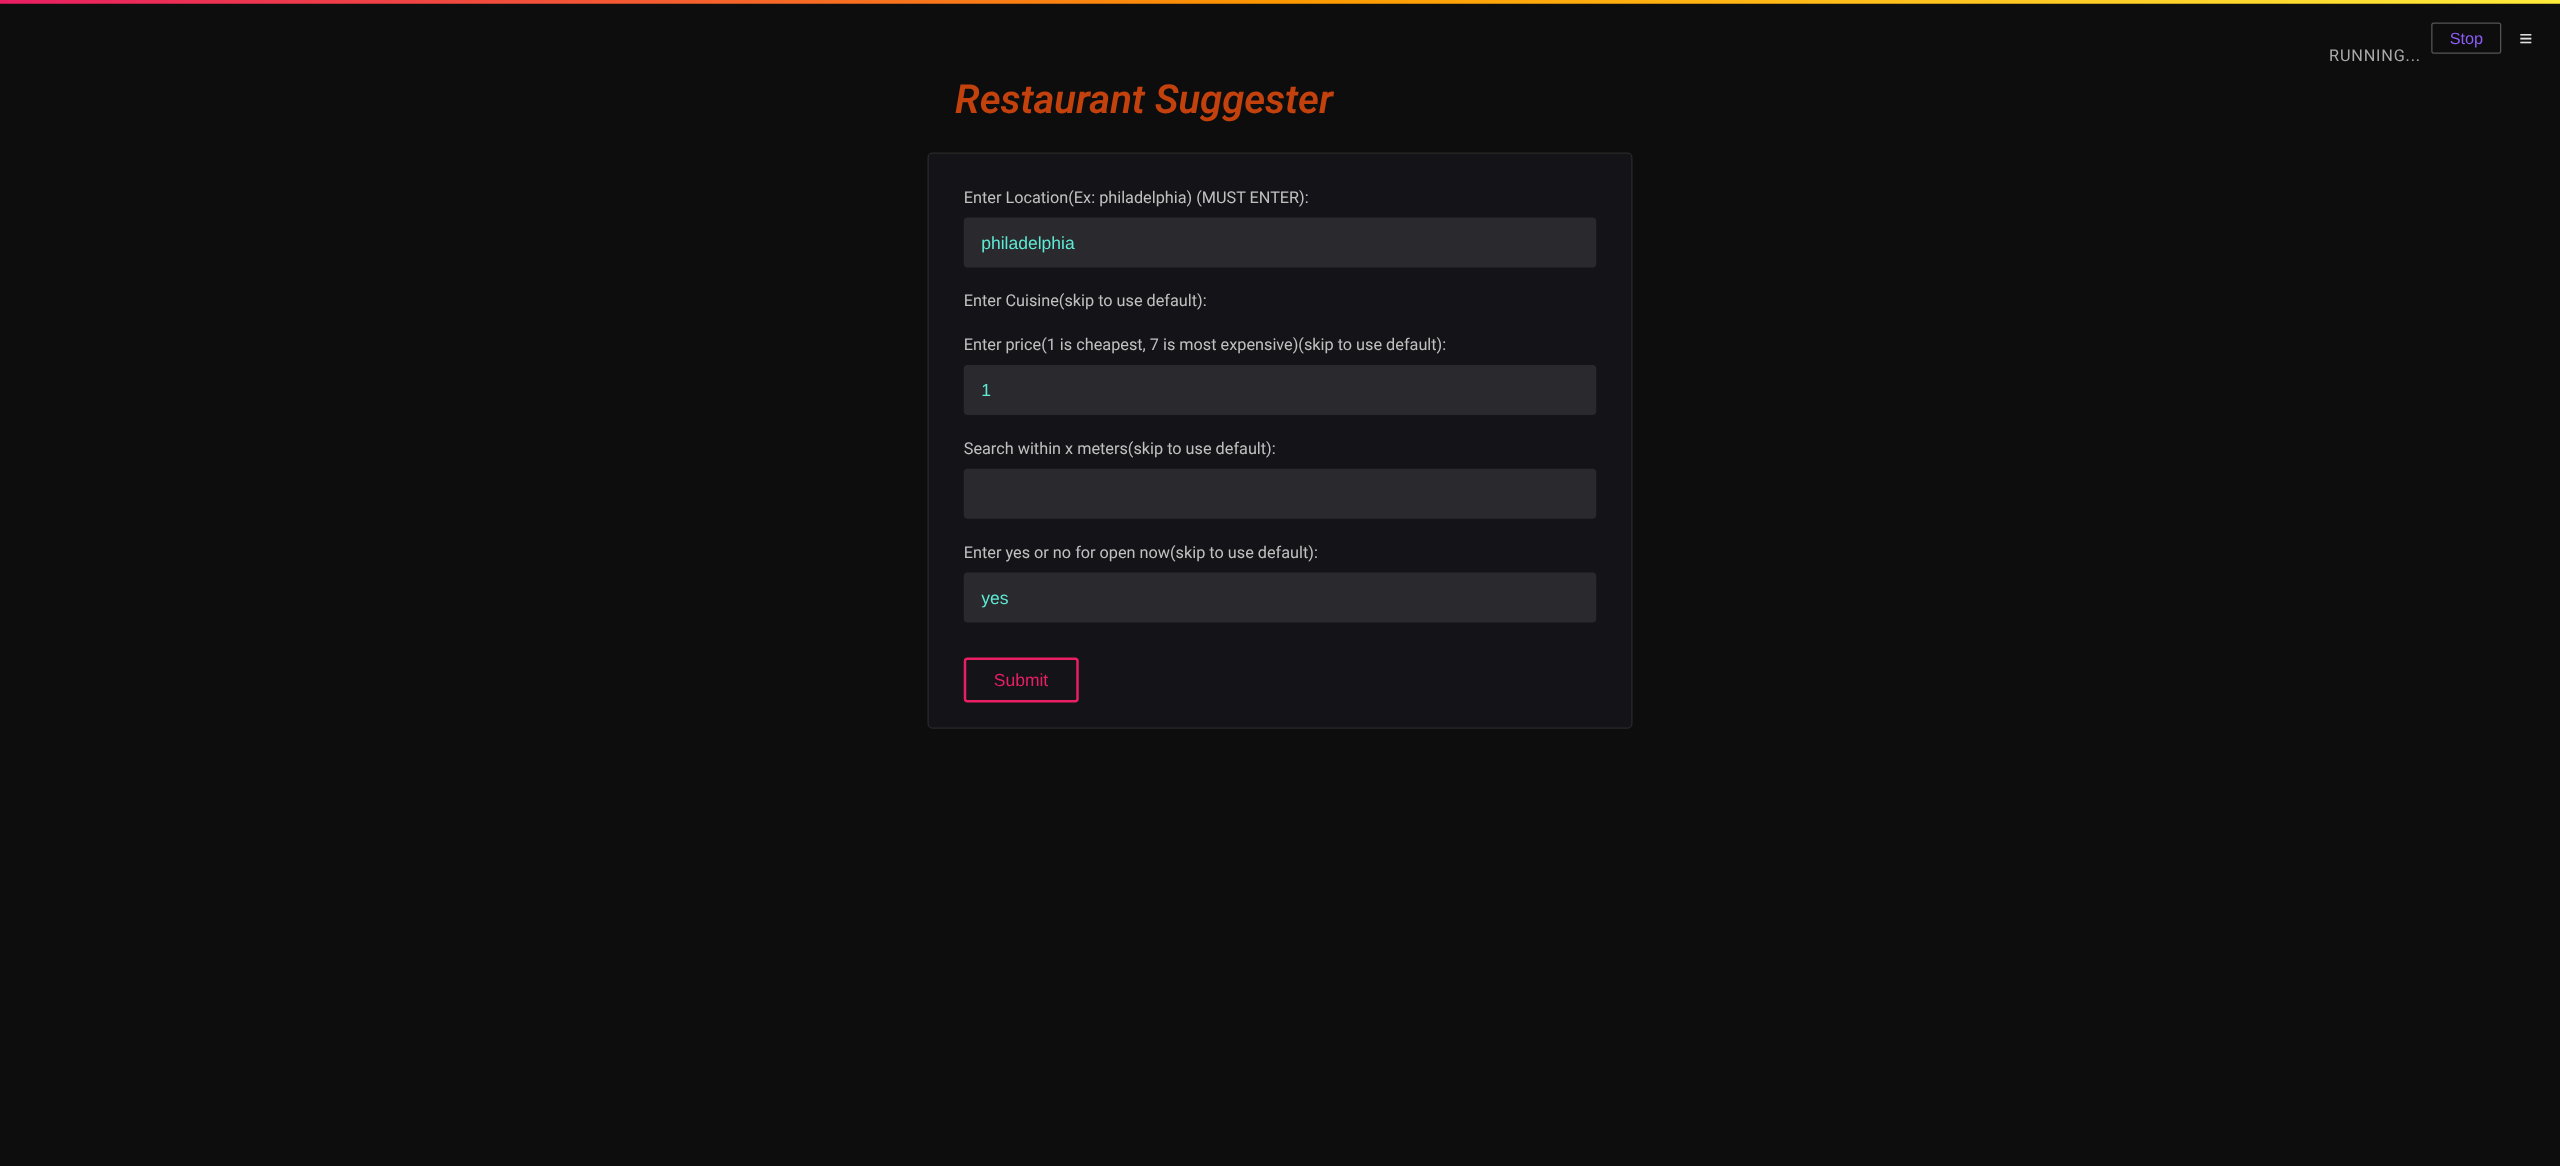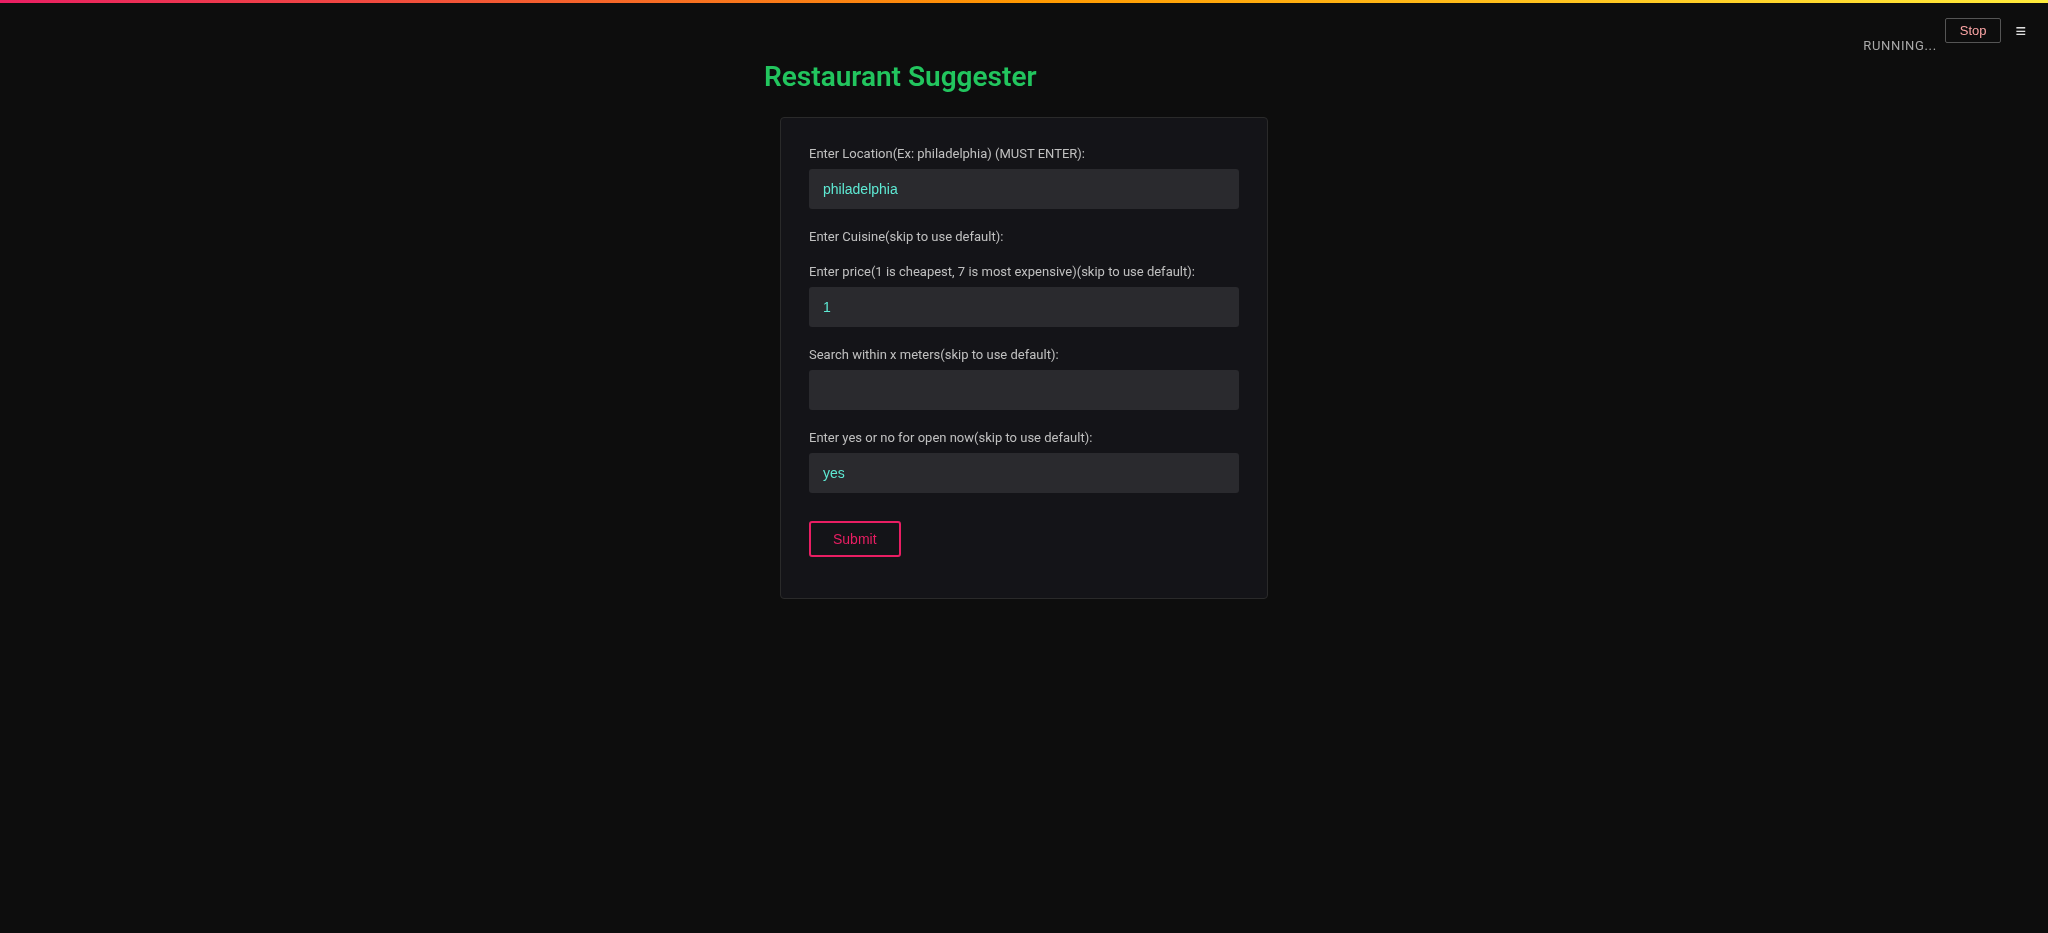--- a/index.html
+++ b/index.html
@@ -42,21 +42,21 @@
     .toolbar-running {
       font-size: 13px;
       color: #aaa;
       letter-spacing: 0.05em;
       margin-top: 30px;
     }
 
     .toolbar-stop-btn {
       background: transparent;
       border: 1px solid #555;
-      color: #fca5a5;
+      color: #8b5cf6;
       padding: 4px 14px;
       font-size: 13px;
       cursor: pointer;
       border-radius: 2px;
       text-align: center;
     }
 
     .toolbar-menu-btn {
       background: transparent;
       border: none;
@@ -70,35 +70,36 @@
     
     .main-content {
       padding-top: 60px;
       display: flex;
       flex-direction: column;
       align-items: center;
       padding-bottom: 60px;
     }
 
     .page-title {
-      font-size: 28px;
+      font-size: 32px;
       font-weight: 600;
-      color: #22c55e;
+      color: #c2410c;
       margin-bottom: 24px;
       align-self: flex-start;
       margin-left: calc(50% - 260px);
+      font-style: italic;
     }
 
     
     .form-card {
       background-color: #141418;
       border: 1px solid #2a2a2a;
       border-radius: 4px;
-      padding: 28px 28px 41px 28px;
-      width: 488px;
+      padding: 28px 28px 20px 28px;
+      width: 564px;
     }
 
     .form-group {
       margin-bottom: 20px;
     }
 
     .form-label {
       display: block;
       font-size: 13px;
       color: #c0c0c0;

